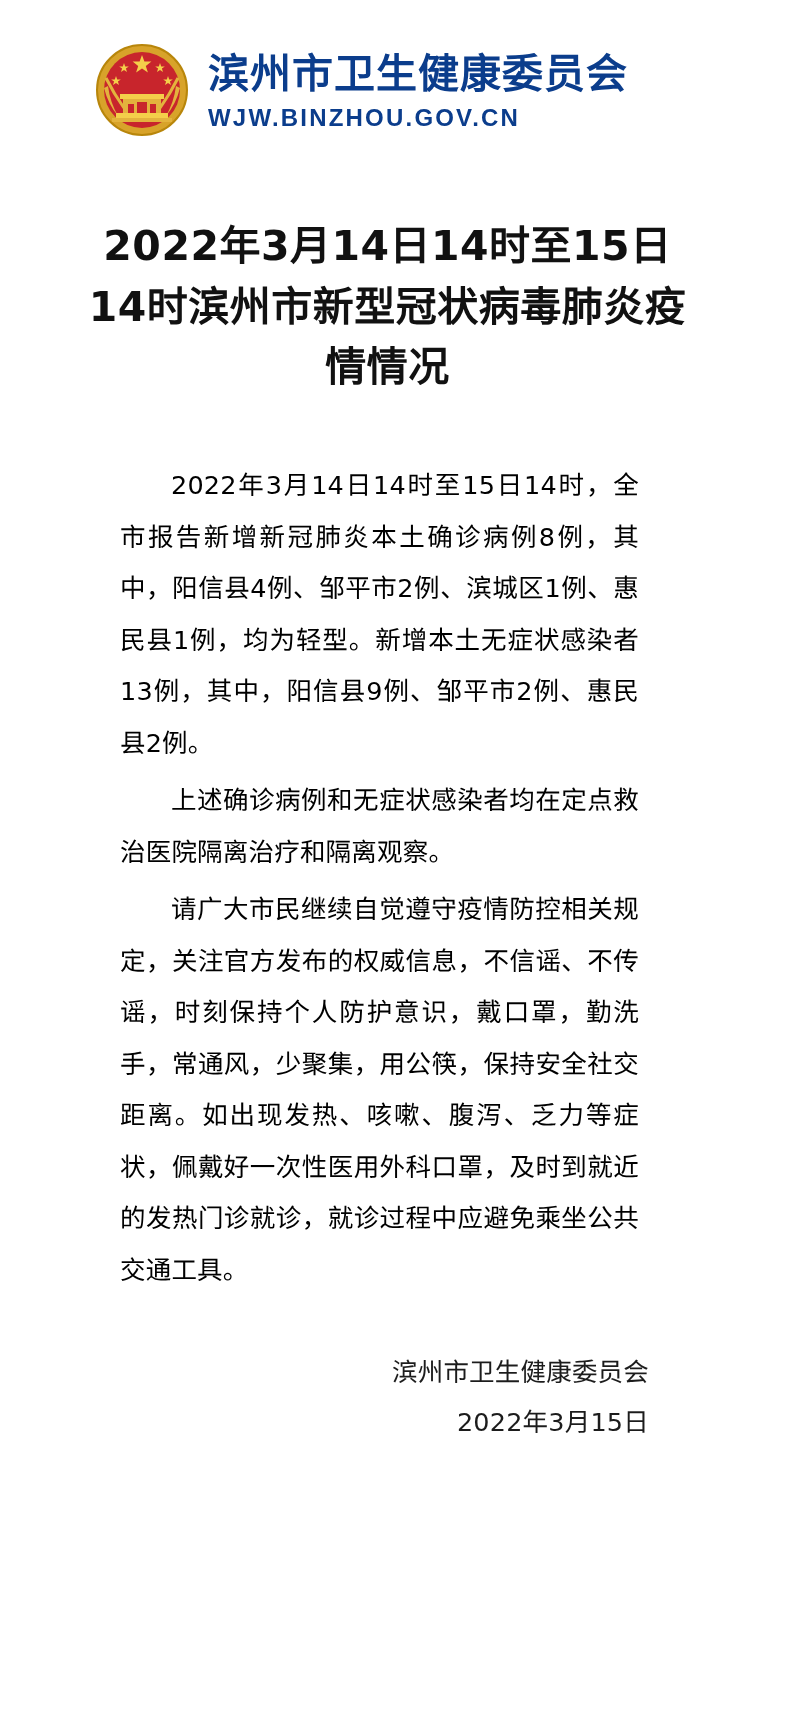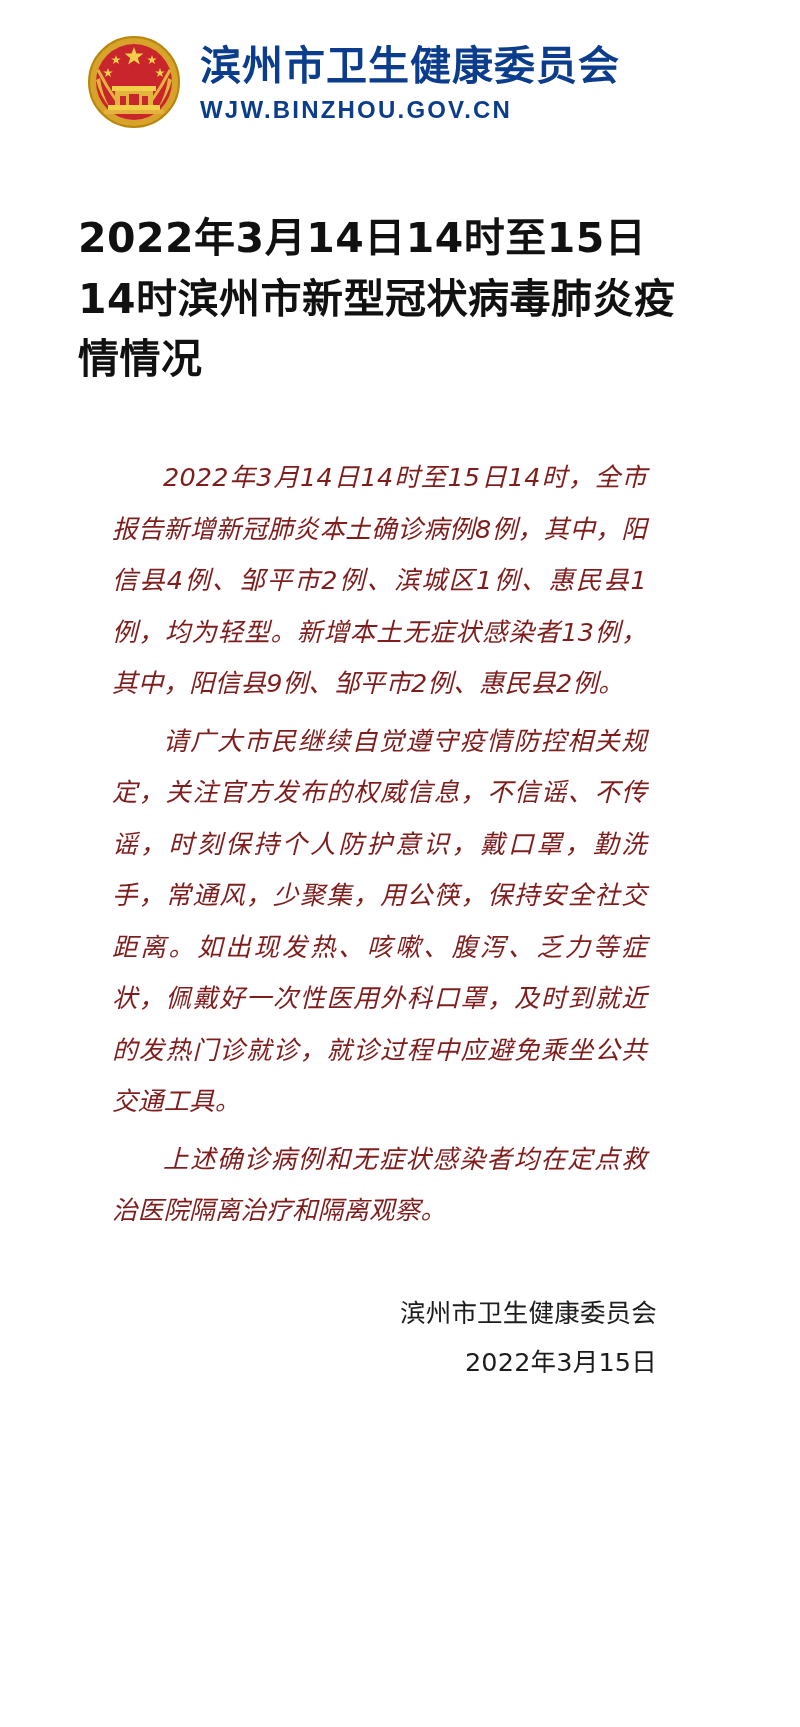--- a/index.html
+++ b/index.html
@@ -11,21 +11,21 @@
     min-height: 1727px;
     background: #ffffff;
     font-family: "Liberation Sans", "DejaVu Sans", sans-serif;
     color: #1a1a1a;
     -webkit-font-smoothing: antialiased;
   }
   .page {
     width: 775px;
     min-height: 1727px;
     box-sizing: border-box;
-    padding: 0;
+    padding: 8px;
     position: relative;
   }
 
   
   .masthead {
     display: flex;
     align-items: center;
     justify-content: flex-start;
     padding: 34px 0 0 86px;
     gap: 18px;
@@ -64,38 +64,38 @@
   }
 
   
   .doc-title {
     margin: 78px 78px 0 78px;
     font-family: "DejaVu Sans", "Liberation Sans", sans-serif;
     font-size: 41px;
     font-weight: 700;
     line-height: 1.48;
     color: #111111;
+    text-align: center;
     letter-spacing: 0.5px;
   }
 
   
   .doc-body {
     margin: 62px 112px 0 112px;
   }
   .para {
     font-family: "DejaVu Sans", "Liberation Sans", sans-serif;
     font-size: 25.5px;
     line-height: 2.02;
-    color: #7f1d1d;
+    color: #000000;
     text-indent: 2em;
     text-align: justify;
     text-justify: inter-ideograph;
     margin: 0 16px 6px 0;
     letter-spacing: 0.2px;
-    font-style: italic;
   }
 
   
   .signature {
     margin: 52px 118px 0 112px;
     text-align: right;
     font-family: "DejaVu Sans", "Liberation Sans", sans-serif;
     font-size: 25.5px;
     line-height: 1.95;
     color: #1c1c1c;
@@ -139,22 +139,22 @@
     <div class="masthead-text">
       <div class="org-name">滨州市卫生健康委员会</div>
       <div class="org-domain">WJW.BINZHOU.GOV.CN</div>
     </div>
   </div>
 
   <h1 class="doc-title">2022年3月14日14时至15日14时滨州市新型冠状病毒肺炎疫情情况</h1>
 
   <div class="doc-body">
     <p class="para">2022年3月14日14时至15日14时，全市报告新增新冠肺炎本土确诊病例8例，其中，阳信县4例、邹平市2例、滨城区1例、惠民县1例，均为轻型。新增本土无症状感染者13例，其中，阳信县9例、邹平市2例、惠民县2例。</p>
+    <p class="para">上述确诊病例和无症状感染者均在定点救治医院隔离治疗和隔离观察。</p>
     <p class="para">请广大市民继续自觉遵守疫情防控相关规定，关注官方发布的权威信息，不信谣、不传谣，时刻保持个人防护意识，戴口罩，勤洗手，常通风，少聚集，用公筷，保持安全社交距离。如出现发热、咳嗽、腹泻、乏力等症状，佩戴好一次性医用外科口罩，及时到就近的发热门诊就诊，就诊过程中应避免乘坐公共交通工具。</p>
-    <p class="para">上述确诊病例和无症状感染者均在定点救治医院隔离治疗和隔离观察。</p>
   </div>
 
   <div class="signature">
     <span class="sig-line">滨州市卫生健康委员会</span>
     <span class="sig-line">2022年3月15日</span>
   </div>
 
   <div class="bottom-space"></div>
 </div>
 

